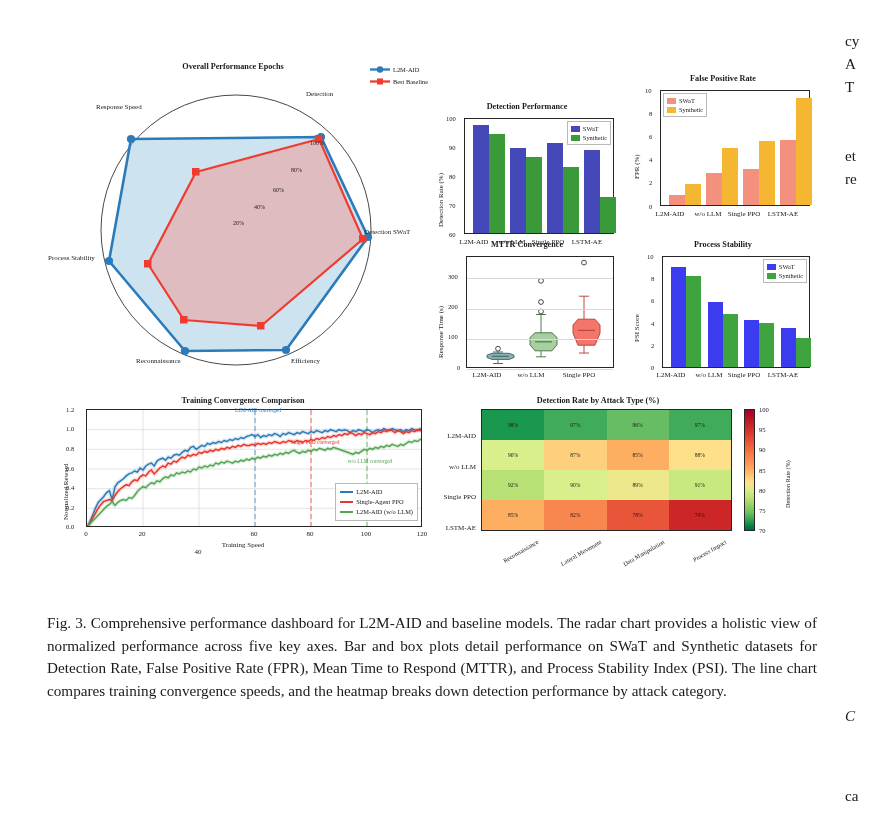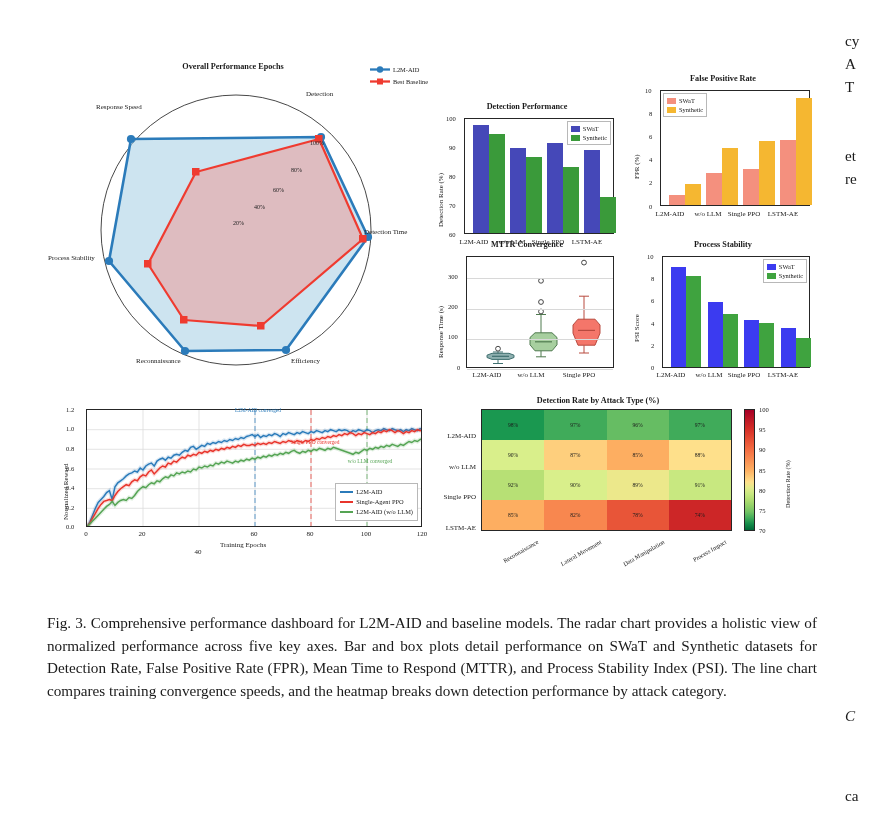--- a/index.html
+++ b/index.html
@@ -57,21 +57,21 @@
           <rect x="144" y="106" width="7.5" height="7.5"></rect>
       </g>
     </svg>
     <div class="tick" style="left:262px;top:78px;font-size:6px;">100%</div>
     <div class="tick" style="left:243px;top:105px;font-size:6px;">80%</div>
     <div class="tick" style="left:225px;top:125px;font-size:6px;">60%</div>
     <div class="tick" style="left:206px;top:142px;font-size:6px;">40%</div>
     <div class="tick" style="left:185px;top:158px;font-size:6px;">20%</div>
 
     <div class="xlab" style="left:258px;top:28px;width:70px;text-align:left;">Detection</div>
-    <div class="xlab" style="left:316px;top:166px;width:60px;text-align:left;white-space:normal;line-height:8px;">Detection Time</div>
+    <div class="xlab" style="left:316px;top:166px;width:60px;text-align:left;white-space:normal;line-height:8px;">Detection SWaT</div>
     <div class="xlab" style="left:243px;top:295px;width:70px;text-align:left;">Efficiency</div>
     <div class="xlab" style="left:88px;top:295px;width:78px;text-align:left;">Reconnaissance</div>
     <div class="xlab" style="left:0px;top:192px;width:58px;text-align:left;white-space:normal;line-height:8px;">Process Stability</div>
     <div class="xlab" style="left:48px;top:41px;width:56px;text-align:left;white-space:normal;line-height:8px;">Response Speed</div>
 
     <div class="legbox" style="left:322px;top:3px;border:none;padding:0;">
       <div class="legrow" style="margin-bottom:3px;">
         <span>
             <svg width="20" height="7">
               <line x1="0" y1="3.5" x2="20" y2="3.5" stroke="#2b7bba" stroke-width="2.3"></line>
@@ -242,20 +242,21 @@
     <div class="tick" style="left:23px;top:80px;">4</div>
     <div class="tick" style="left:23px;top:102px;">2</div>
     <div class="tick" style="left:23px;top:124px;">0</div>
     <div class="xlab" style="left:22px;top:131px;width:42px;">L2M-AID</div>
     <div class="xlab" style="left:60px;top:131px;width:42px;">w/o LLM</div>
     <div class="xlab" style="left:96px;top:131px;width:40px;white-space:normal;line-height:8px;">Single PPO</div>
     <div class="xlab" style="left:133px;top:131px;width:44px;">LSTM-AE</div>
   </div>
 
   <div class="panel" style="left:58px;top:396px;width:370px;height:160px;">
+    <div class="ptitle">Training Convergence Comparison</div>
     <div class="ylab" style="left:4px;top:124px;">Normalized Reward</div>
     <div class="axbox" style="left:28px;top:13px;width:336px;height:118px;overflow:hidden;">
       <svg width="336" height="118" viewBox="0 0 336 118" preserveAspectRatio="none">
         <g stroke="#dcdcdc" stroke-width="0.8">
           <line x1="0" y1="98.3" x2="336" y2="98.3"></line>
             <line x1="0" y1="78.7" x2="336" y2="78.7"></line>
           <line x1="0" y1="59" x2="336" y2="59"></line>
             <line x1="0" y1="39.3" x2="336" y2="39.3"></line>
           <line x1="0" y1="19.7" x2="336" y2="19.7"></line>
           <line x1="56" y1="0" x2="56" y2="118"></line>
@@ -301,21 +302,21 @@
     <div class="tick" style="left:8px;top:88px;">0.4</div>
     <div class="tick" style="left:8px;top:108px;">0.2</div>
     <div class="tick" style="left:8px;top:127px;">0.0</div>
     <div class="xlab" style="left:20px;top:134px;width:16px;">0</div>
     <div class="xlab" style="left:76px;top:134px;width:16px;">20</div>
     <div class="xlab" style="left:132px;top:152px;width:16px;">40</div>
     <div class="xlab" style="left:188px;top:134px;width:16px;">60</div>
     <div class="xlab" style="left:244px;top:134px;width:16px;">80</div>
     <div class="xlab" style="left:299px;top:134px;width:18px;">100</div>
     <div class="xlab" style="left:355px;top:134px;width:18px;">120</div>
-    <div class="xlab" style="left:0;top:145px;width:370px;text-align:center;">Training Epochs</div>
+    <div class="xlab" style="left:0;top:145px;width:370px;text-align:center;">Training Speed</div>
   </div>
 
   <div class="panel" style="left:428px;top:396px;width:392px;height:175px;">
     <div class="ptitle" style="left:0;width:340px;font-family:Liberation Serif, serif;">Detection Rate by Attack Type (%)</div>
     <div class="axbox" id="hm-grid" style="left:53px;top:13px;width:251px;height:122px;">
         <div class="hm-cell" style="left: 0%; top: 0%; width: 25%; height: 25%; background: rgb(26, 152, 80);">98%</div>
         <div class="hm-cell" style="left: 25%; top: 0%; width: 25%; height: 25%; background: rgb(64, 171, 90);">97%</div>
         <div class="hm-cell" style="left: 50%; top: 0%; width: 25%; height: 25%; background: rgb(102, 189, 99);">96%</div>
         <div class="hm-cell" style="left: 75%; top: 0%; width: 25%; height: 25%; background: rgb(64, 171, 90);">97%</div>
         <div class="hm-cell" style="left: 0%; top: 25%; width: 25%; height: 25%; background: rgb(217, 239, 139);">90%</div>

